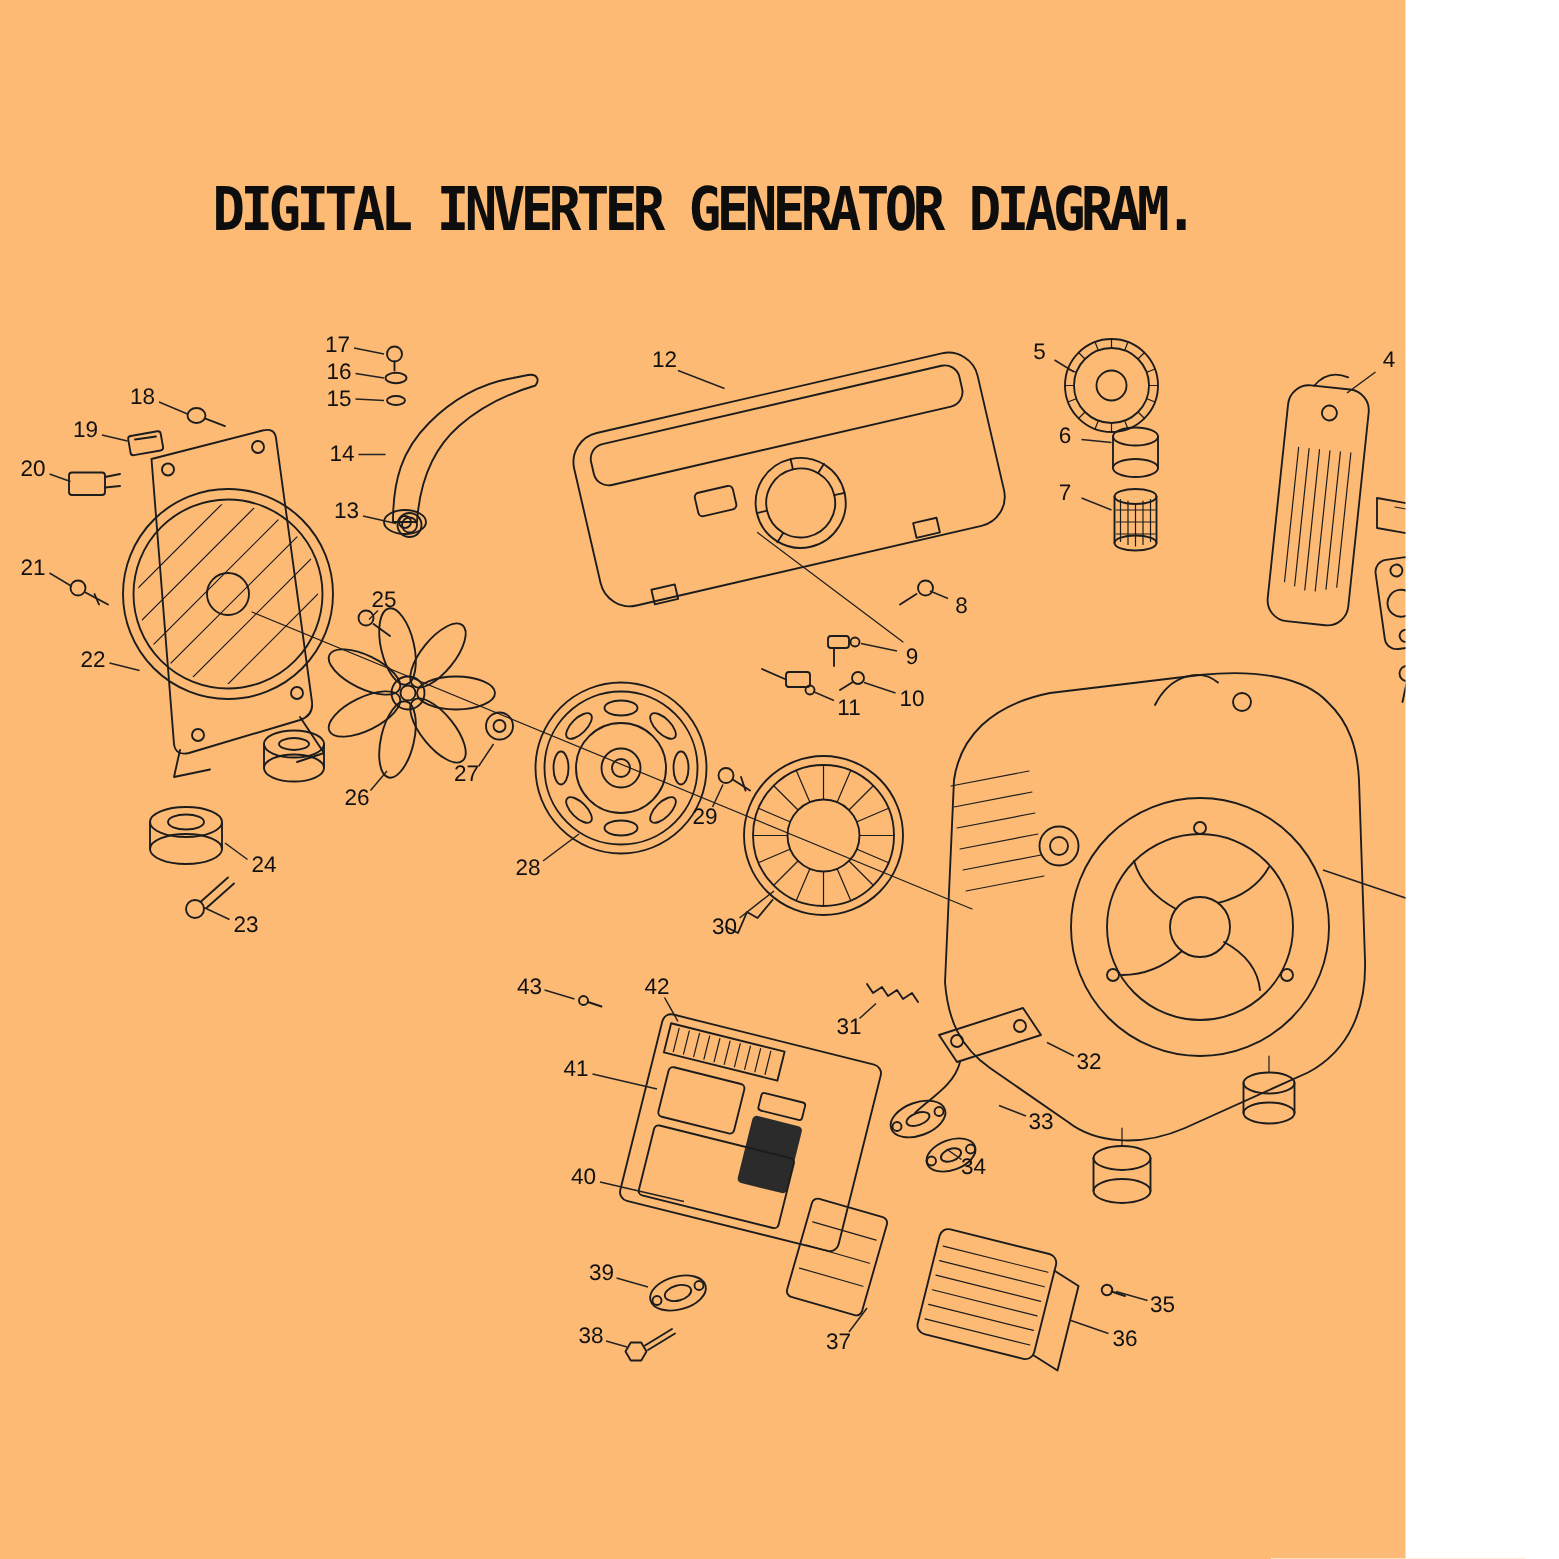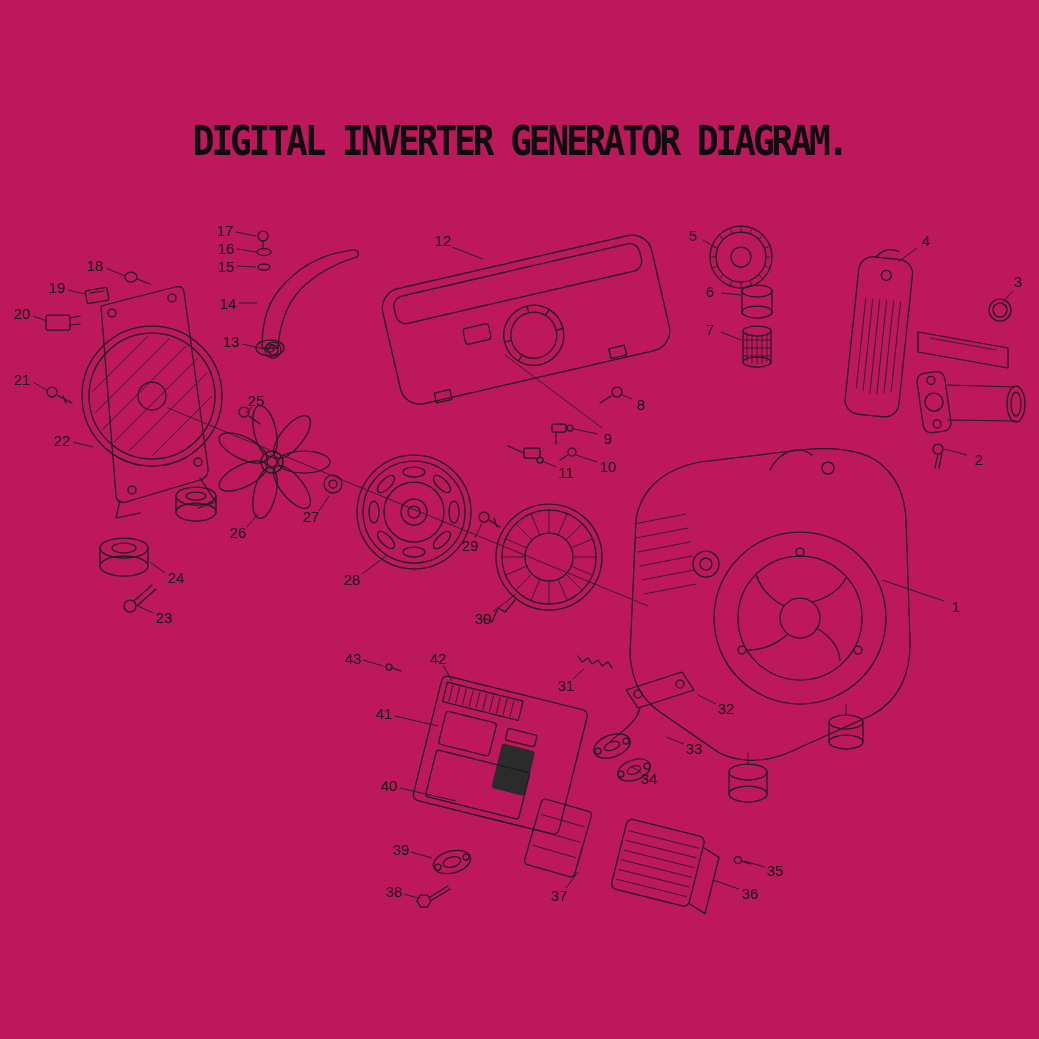--- a/index.html
+++ b/index.html
@@ -1,16 +1,16 @@
 <!DOCTYPE html>
 <html><head>
 <meta charset="utf-8">
 <style>
   html,body{margin:0;padding:0;background:#ffffff;}
-  .stage{position:relative;width:1039px;height:1039px;background:#be185d;overflow:hidden;}
+  .stage{position:relative;width:937px;height:1039px;background:#fdba74;overflow:hidden;}
   .title{
     position:absolute;left:0;right:0;top:120px;text-align:center;
     font-family:"DejaVu Sans Mono",monospace;font-weight:700;font-size:36px;
     letter-spacing:-3px;color:#0d0d0d;transform:scaleY(1.12);white-space:nowrap;
   }
   svg.diagram{position:absolute;left:0;top:0;}
   .art{stroke:#1c1c1c;fill:none;stroke-width:1.25;stroke-linecap:round;stroke-linejoin:round;}
   .thin{stroke-width:0.8;}
   .leader{stroke:#222222;stroke-width:1;fill:none;}
   .callout-text{font-family:"Liberation Sans",sans-serif;font-size:15px;fill:#111111;stroke:none;}

